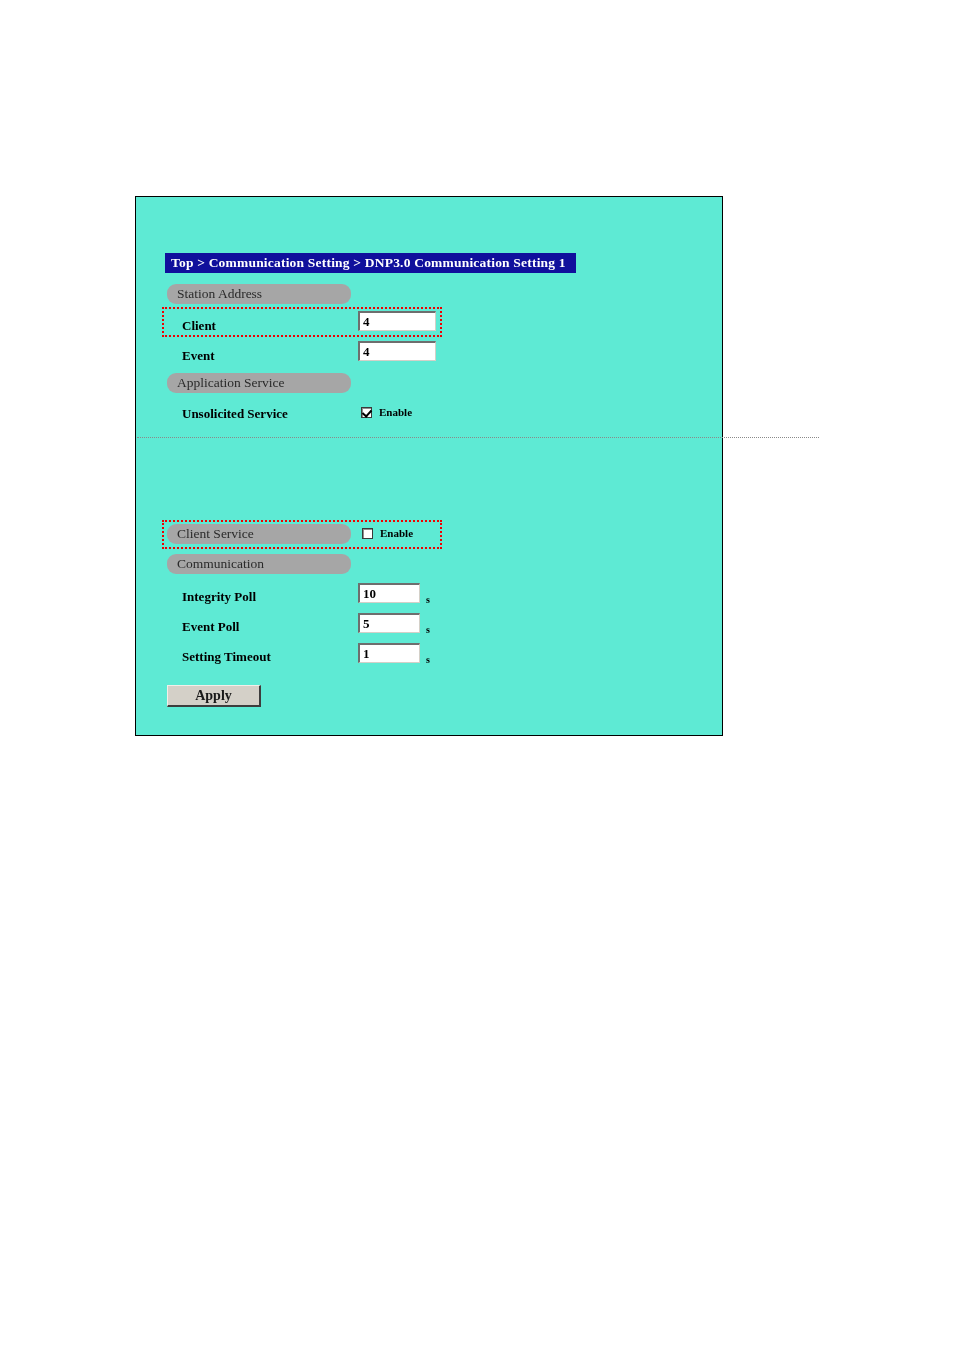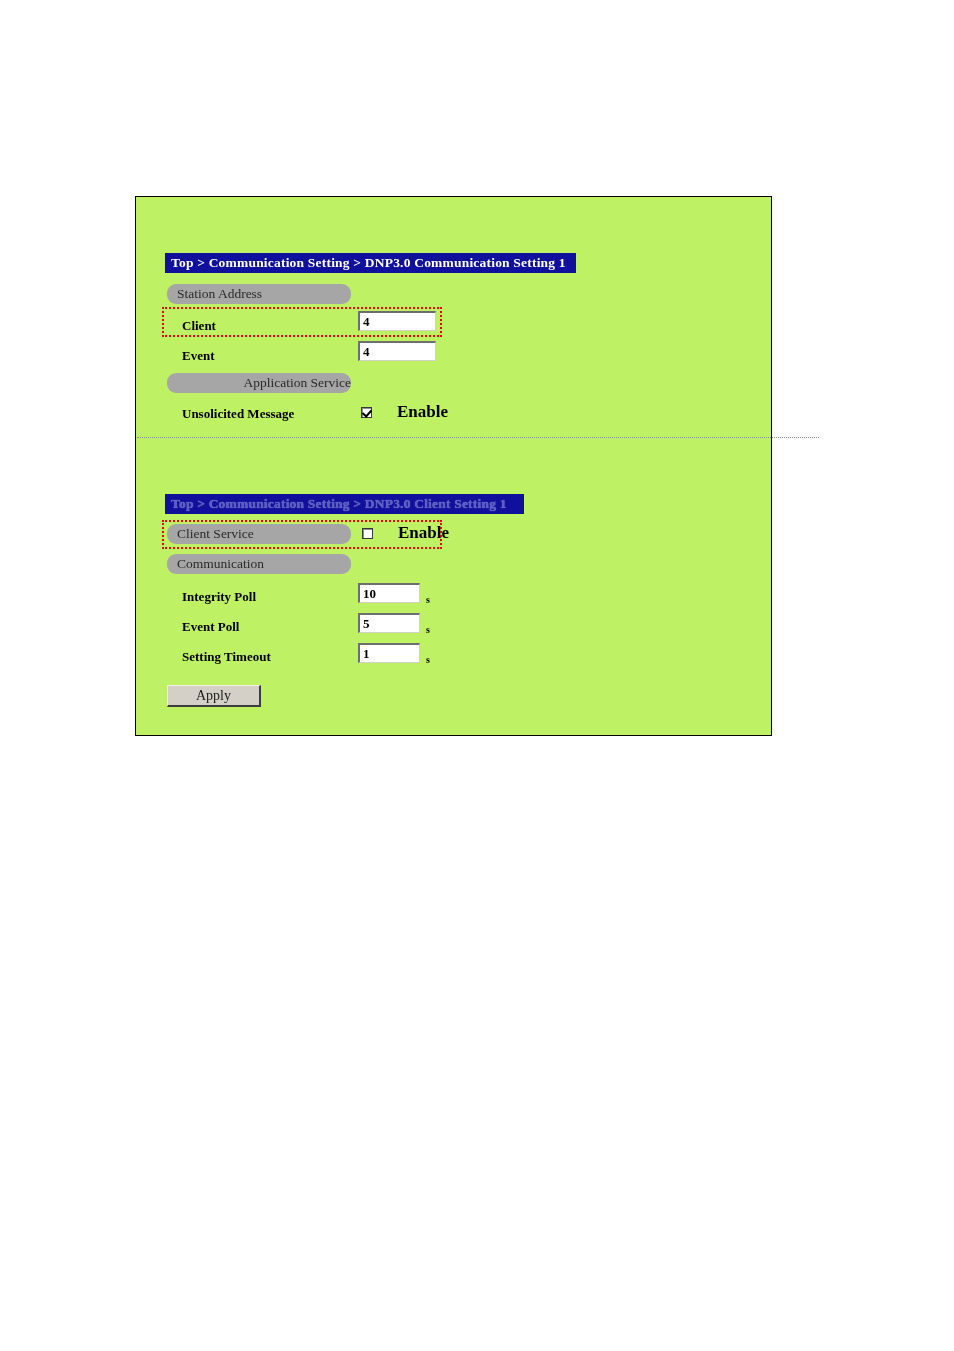--- a/index.html
+++ b/index.html
@@ -13,24 +13,24 @@
     font-family: "Liberation Serif", "DejaVu Serif", serif;
     position: relative;
     overflow: hidden;
   }
 
   
   .doc-frame {
     position: absolute;
     left: 135px;
     top: 196px;
-    width: 637px;
+    width: 588px;
     height: 540px;
     border: 1px solid #000000;
-    background: #bef264;
+    background: #5eead4;
     box-sizing: border-box;
   }
 
   
   .panel {
     position: absolute;
     left: 0;
     width: 100%;
     box-sizing: border-box;
   }
@@ -141,24 +141,24 @@
     position: absolute;
     left: 2px;
     top: 0px;
     width: 4px;
     height: 7px;
     border: solid #000000;
     border-width: 0 2px 2px 0;
     transform: rotate(42deg);
   }
   .cb-label {
-    margin-left: 25px;
-    font-family: "Liberation Serif", "DejaVu Serif", serif;
-    font-weight: bold;
-    font-size: 17px;
+    margin-left: 7px;
+    font-family: "Liberation Serif", "DejaVu Serif", serif;
+    font-weight: bold;
+    font-size: 11px;
     color: #000000;
     line-height: 14px;
   }
 
   
   .redbox {
     position: absolute;
     border: 2px dotted #ee0000;
     box-sizing: border-box;
     pointer-events: none;
@@ -172,55 +172,55 @@
     border-left: 1px solid #f2efe9;
     border-right: 2px solid #3d3d3d;
     border-bottom: 2px solid #3d3d3d;
     box-sizing: border-box;
     font-family: "Liberation Serif", "DejaVu Serif", serif;
     font-size: 14px;
     color: #1a1a1a;
     text-align: center;
     line-height: 20px;
     cursor: default;
+    font-weight: bold;
   }
 </style>
 </head>
 <body>
 
 <div class="doc-frame">
 
   <div class="panel panel-top">
 
     <div class="titlebar" style="left:29px; top:56px; width:411px;">Top &gt; Communication Setting &gt; DNP3.0 Communication Setting 1</div>
 
     <div class="sectionbar" style="left:31px; top:87px; width:184px;">Station Address</div>
 
     <div class="field-label" style="left:46px; top:121px;">Client</div>
     <div class="textbox" style="left:222px; top:114px; width:78px; height:20px;">4</div>
     <div class="redbox" style="left:26px; top:110px; width:280px; height:30px;"></div>
 
     <div class="field-label" style="left:46px; top:151px;">Event</div>
     <div class="textbox" style="left:222px; top:144px; width:78px; height:20px;">4</div>
 
-    <div class="sectionbar" style="left:31px; top:176px; width:184px;text-align:right;">Application Service</div>
-
-    <div class="field-label" style="left:46px; top:209px;">Unsolicited Message</div>
+    <div class="sectionbar" style="left:31px; top:176px; width:184px;">Application Service</div>
+
+    <div class="field-label" style="left:46px; top:209px;">Unsolicited Service</div>
 
     <div class="cb-wrap" style="left:225px; top:208px;">
       <span class="cb-box checked"></span>
       <span class="cb-label">Enable</span>
     </div>
   </div>
 
   <div class="panel-divider"></div>
 
   <div class="panel panel-bottom">
 
-    <div class="titlebar blurry" style="left:29px; top:56px; width:359px;">Top &gt; Communication Setting &gt; DNP3.0 Client Setting 1</div>
 
     <div class="sectionbar" style="left:31px; top:86px; width:184px;">Client Service</div>
 
     <div class="cb-wrap" style="left:226px; top:88px;">
       <span class="cb-box"></span>
       <span class="cb-label">Enable</span>
     </div>
 
     <div class="redbox" style="left:26px; top:82px; width:280px; height:29px;"></div>
 

